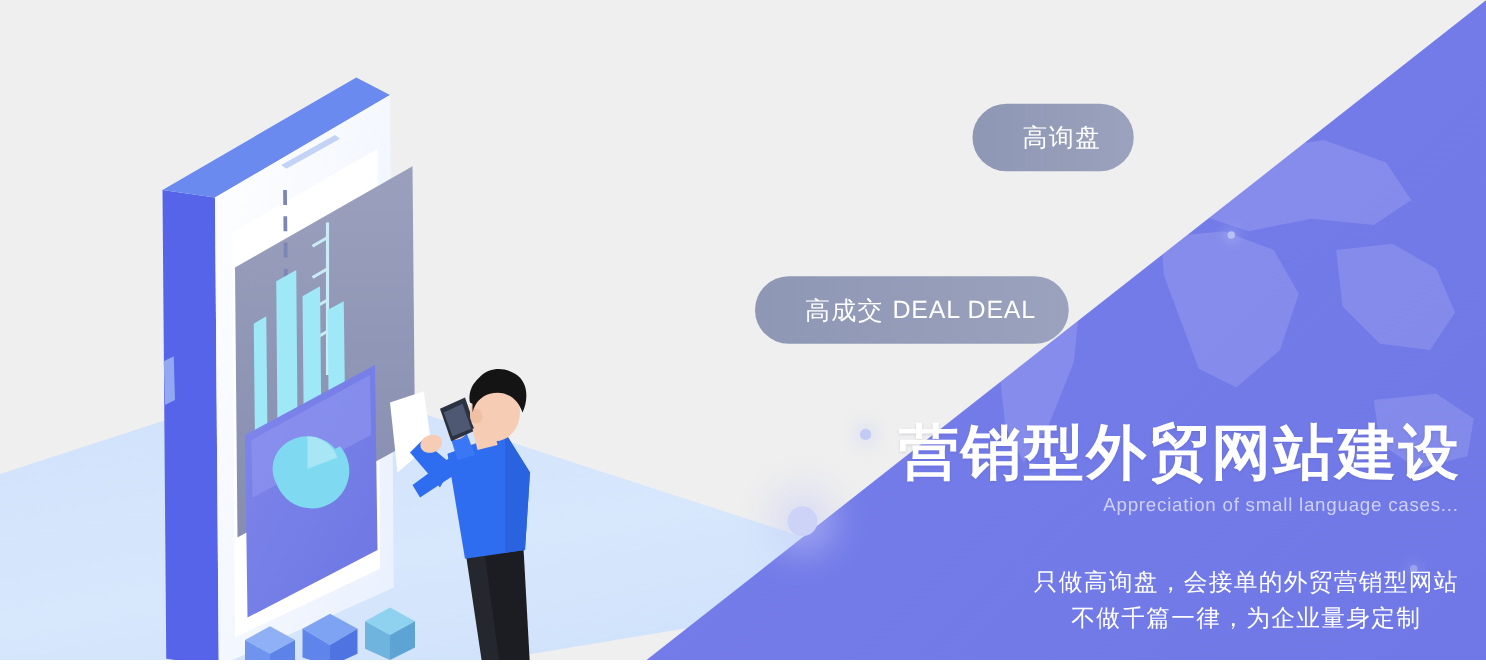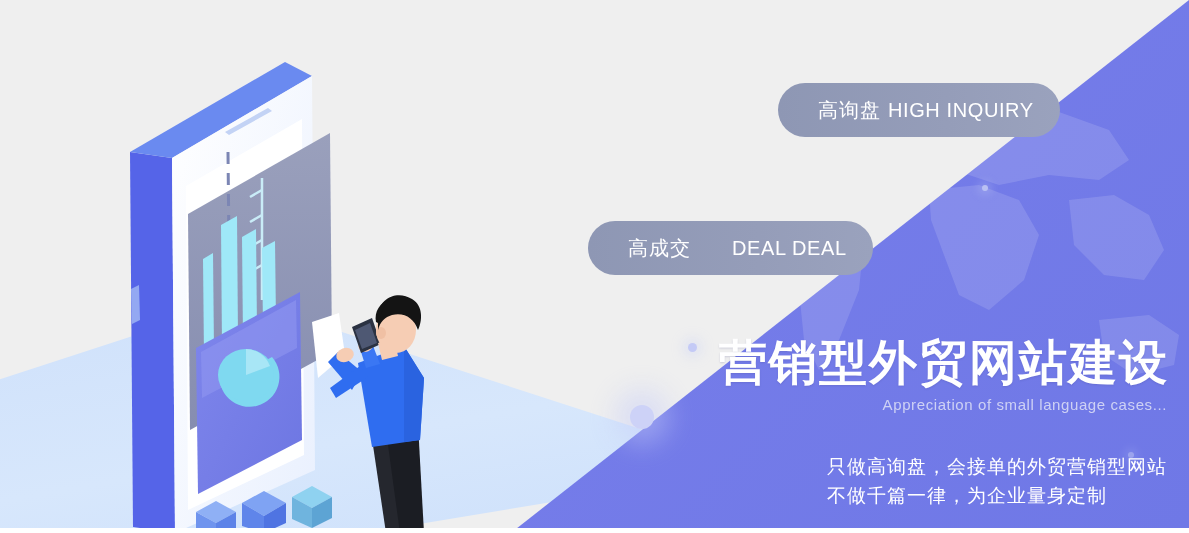--- a/index.html
+++ b/index.html
@@ -56,24 +56,24 @@
     background:linear-gradient(90deg,#8e97b4 0%,#959db9 60%,#9aa2bd 100%);
     color:#fff; white-space:nowrap;
     z-index:4;
   }
   .pill .cn { font-size:20px; letter-spacing:1px; }
   .pill .en { font-size:20px; letter-spacing:.6px; margin-left:7px; }
   .pill.tight .en { margin-left:0; }
 
   #pill-inquiry    { left:778px; top:83px;  }
   #pill-conversion { left:676px; top:152px; }
-  #pill-deal       { left:588px; top:221px;gap:34px; }
-
-  
-  .copy { position:absolute; right:24px; z-index:6; text-align:left; color:#fff; }
+  #pill-deal       { left:604px; top:221px; }
+
+  
+  .copy { position:absolute; right:24px; z-index:6; text-align:center; color:#fff; }
 
   .headline {
     top:337px; right:20px;
     font-size:48px; font-weight:bold; letter-spacing:2px;
     line-height:1.1; text-shadow:0 1px 2px rgba(60,60,130,.18);
   }
   .subline {
     top:396px; right:22px;
     font-size:15px; letter-spacing:.6px; color:#d6d9f6; opacity:.92;
   }
@@ -217,21 +217,20 @@
 
         <path d="M292 497 L312 486 L332 497 L312 508 Z" fill="#8fd2f0"></path>
         <path d="M292 497 L312 508 L312 528 L292 519 Z" fill="#6fb4de"></path>
         <path d="M332 497 L312 508 L312 528 L332 518 Z" fill="#5da4d4"></path>
       </g>
     </svg>
   </div>
 
   <div class="pill" id="pill-inquiry">
     <span class="cn">高询盘</span>
-    <span class="en">HIGH INQUIRY</span>
   </div>
 
 
   <div class="pill" id="pill-deal">
     <span class="cn">高成交</span>
     <span class="en">DEAL DEAL</span>
   </div>
 
   <div class="copy headline">营销型外贸网站建设</div>
   <div class="copy tagline">

